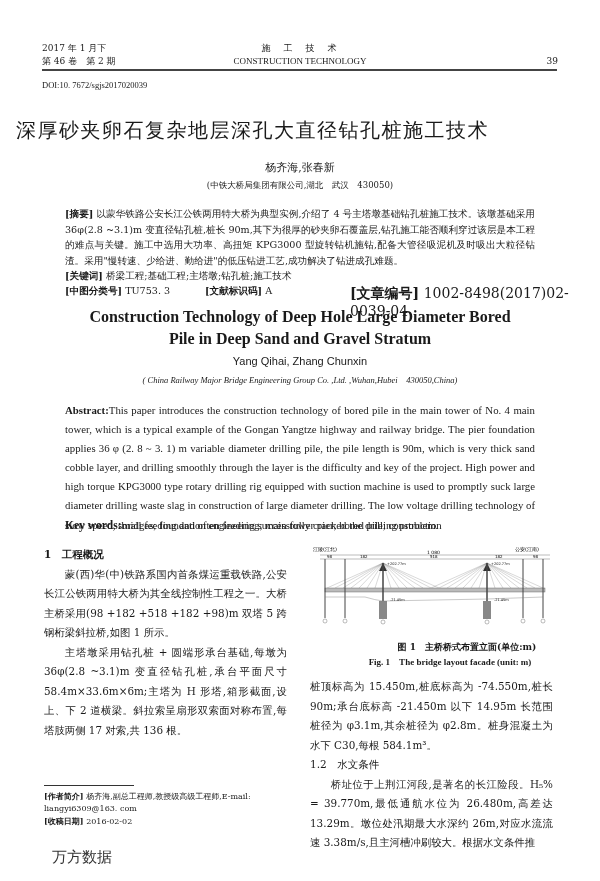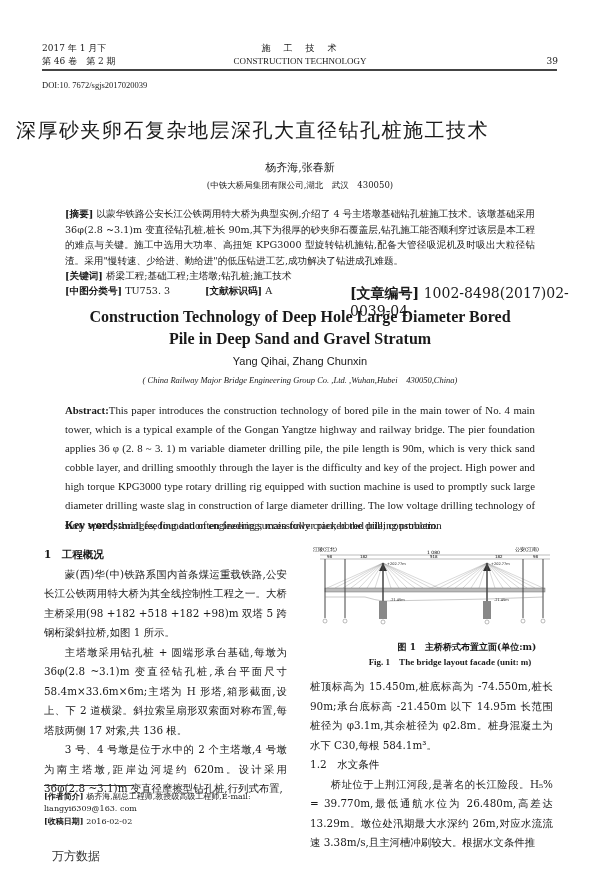--- a/index.html
+++ b/index.html
@@ -68,31 +68,30 @@
   <span class="bold">Abstract:</span><span>This paper introduces the construction technology of bored pile in the main tower of No. 4 main tower, which is a typical example of the Gongan Yangtze highway and railway bridge. The pier foundation applies 36 φ (2. 8 ~ 3. 1) m variable diameter drilling pile, the pile length is 90m, which is very thick sand cobble layer, and drilling smoothly through the layer is the difficulty and key of the project. High power and high torque KPG3000 type rotary drilling rig equipped with suction machine is used to promptly suck large diameter drilling waste slag in construction of large diameter drilling. The low voltage drilling technology of slow speed, small feeding and often feeding successfully cracked the drilling problem.</span>
 </div>
 <div class="abs en-abs" style="top:516px;">
   <span class="bold" style="font-size:11.5px;">Key words:</span><span>bridges; foundation engineering; main tower pier; bored pile; construction</span>
 </div>
 
 <div class="abs col" style="left:44px;top:545px;width:243px;">
   <p class="h1">1　工程概况</p>
   <p class="indent">蒙(西)华(中)铁路系国内首条煤运重载铁路,公安长江公铁两用特大桥为其全线控制性工程之一。大桥主桥采用(98 +182 +518 +182 +98)m 双塔 5 跨钢桁梁斜拉桥,如图 1 所示。</p>
   <p class="indent">主塔墩采用钻孔桩 + 圆端形承台基础,每墩为 36φ(2.8 ~3.1)m 变直径钻孔桩,承台平面尺寸 58.4m×33.6m×6m;主塔为 H 形塔,箱形截面,设上、下 2 道横梁。斜拉索呈扇形双索面对称布置,每塔肢两侧 17 对索,共 136 根。</p>
-  <p class="indent">3 号、4 号墩是位于水中的 2 个主塔墩,4 号墩为南主塔墩,距岸边河堤约 620m。设计采用 36φ(2.8 ~3.1)m 变直径摩擦型钻孔桩,行列式布置,</p>
 </div>
 
 <div class="abs" style="left:44px;top:785px;width:90px;height:1px;background:#333;"></div>
 <div class="abs foot" style="left:44px;top:790px;width:250px;">
   <div><span class="bold">[作者简介]</span> <span>杨齐海,副总工程师,教授级高级工程师,E-mail:</span></div>
   <div>liangyi6309@163. com</div>
   <div><span class="bold">[收稿日期]</span> <span>2016-02-02</span></div>
 </div>
 
-<div class="abs" style="left:52px;top:848px;font-size:12px;font-family:Liberation Serif, serif;color:#333;">万方数据</div>
+<div class="abs" style="left:52px;top:848px;font-size:15px;font-family:Liberation Serif, serif;color:#333;">万方数据</div>
 
 <svg class="abs" style="left:305px;top:545px;" width="290" height="80" viewBox="0 0 290 80">
   <text x="8" y="6" font-size="5">江陵(江北)</text>
   <text x="210" y="6" font-size="5">公安(江南)</text>
   <line x1="15" y1="10" x2="245" y2="10" stroke="#777" stroke-width="0.5"></line>
   <line x1="15" y1="14" x2="245" y2="14" stroke="#777" stroke-width="0.5"></line>
   <text x="122" y="9" font-size="4.5">1 080</text>
   <text x="22" y="13" font-size="4">98</text>
   <text x="55" y="13" font-size="4">182</text>
   <text x="125" y="13" font-size="4">518</text>

